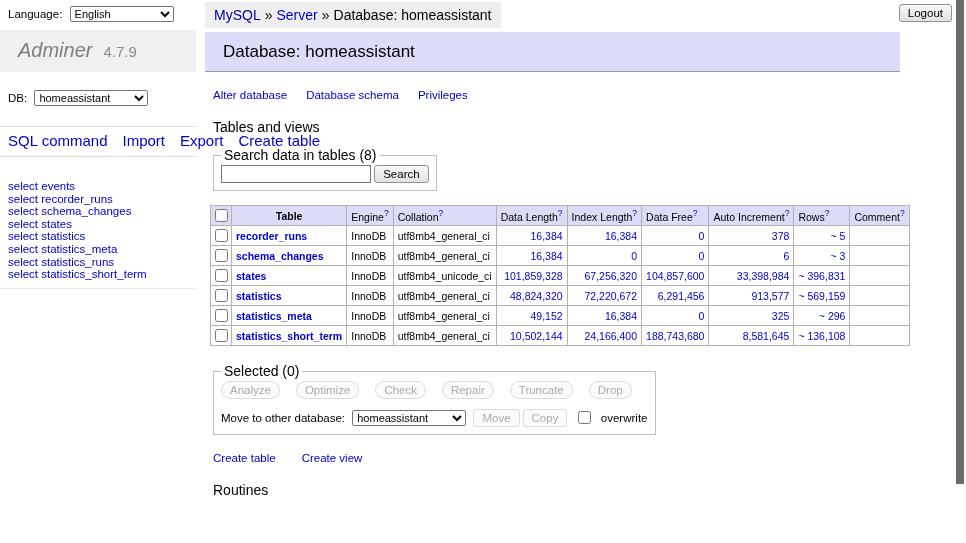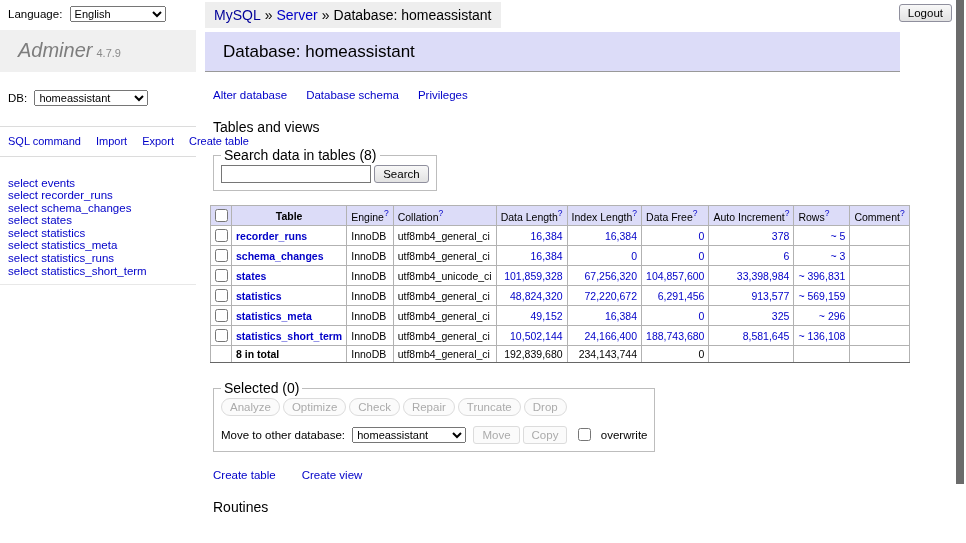--- a/index.html
+++ b/index.html
@@ -6,31 +6,31 @@
   html,body { margin:0; padding:0; }
   body {
     width:966px; height:543px; position:relative; overflow:hidden;
     background:#fff; font-family:"Liberation Sans", sans-serif; font-size:12px; color:#000;
   }
   a { color:#0000c8; text-decoration:none; cursor:pointer; }
 
   
   .sidebar { position:absolute; left:0; top:0; width:196px; }
   .lang-row { padding:6px 0 0 8px; font-size:11.5px; }
-  .lang-row select { width:96px; font-size:11px; margin-left:4px; }
+  .lang-row select { width:104px; font-size:11px; margin-left:4px; }
   .app-title {
     margin:8px 0 0 0; background:#f0f0f0; padding:9px 0 10px 18px;
     font-size:20px; font-style:italic; color:#7d7d7d; font-weight:normal;
   }
-  .app-title .ver { font-size:11px; font-style:normal; color:#8a8a8a; margin-left:4px; }
+  .app-title .ver { font-size:15px; font-style:normal; color:#8a8a8a; margin-left:11px; }
   .db-row { margin:18px 0 20px 8px; font-size:11.5px; }
   .db-row select { width:114px; font-size:11px; margin-left:4px; }
   .sb-actions {
     border-top:1px solid #dcdcdc; border-bottom:1px solid #dcdcdc;
-    padding:7px 8px 8px; line-height:14px; font-size:11px;
+    padding:7px 8px 8px; line-height:14px; font-size:15px;
   }
   .sb-actions a { margin-right:15px; white-space:nowrap; }
   .sb-tables { padding:8px 8px 7px; border-bottom:1px solid #e8e8e8; font-size:11.5px; }
   .sb-tables a { display:block; line-height:12.6px; }
 
   
   .breadcrumb {
     position:absolute; left:205px; top:2px; background:#eee;
     padding:5px 9px 5px 9px; font-size:14px;
   }
@@ -79,21 +79,21 @@
   .db-tables td.num, .db-tables th.num { text-align:right; }
   .db-tables td.chk, .db-tables th.chk { text-align:center; padding:0; }
   .db-tables td .tname { font-weight:bold; }
   .db-tables sup a { font-size:8.5px; }
   .db-tables tr.total-row td { border-top:1px solid #666; border-bottom:1px solid #666; }
   .db-tables tr.total-row .tot-label { font-weight:bold; }
   .c0{width:23px}.c1{width:117px}.c2{width:43px}.c3{width:97px}.c4{width:67px}
   .c5{width:70px}.c6{width:66px}.c7{width:84px}.c8{width:56px}.c9{width:56px}
 
   .selected-fs { margin-top:17px; }
-  .sel-buttons button { margin-right:3px;border-radius:9px; }
+  .sel-buttons button { margin-right:16px;border-radius:9px; }
   .move-row { margin-top:9px; }
   .move-row select { width:114px; font-size:11px; margin:0 4px; }
   .move-row button { margin-right:3px; }
   .move-row label { margin-left:4px; }
   .move-row input[type="checkbox"] { vertical-align:-2px; }
 
   .bottom-links { margin:17px 0 0 8px; font-size:11.5px; }
   .bottom-links a { margin-right:26px; }
 
   
@@ -239,32 +239,20 @@
           <td><a class="tname">statistics_short_term</a></td>
           <td>InnoDB</td>
           <td>utf8mb4_general_ci</td>
           <td class="num"><a>10,502,144</a></td>
           <td class="num"><a>24,166,400</a></td>
           <td class="num"><a>188,743,680</a></td>
           <td class="num"><a>8,581,645</a></td>
           <td class="num"><a>~ 136,108</a></td>
           <td></td>
         </tr>
-        <tr class="total-row">
-          <td class="chk"></td>
-          <td class="tot-label">8 in total</td>
-          <td>InnoDB</td>
-          <td>utf8mb4_general_ci</td>
-          <td class="num">192,839,680</td>
-          <td class="num">234,143,744</td>
-          <td class="num">0</td>
-          <td class="num"></td>
-          <td class=""></td>
-          <td class=""></td>
-        </tr>
       </tbody>
   </table>
 
   <fieldset class="selected-fs">
     <legend>Selected (0)</legend>
     <div class="sel-buttons" id="sel-buttons"><button disabled="">Analyze</button><button disabled="">Optimize</button><button disabled="">Check</button><button disabled="">Repair</button><button disabled="">Truncate</button><button disabled="">Drop</button></div>
     <div class="move-row">
       <span>Move to other database:</span>
       <select id="move-select"><option>homeassistant</option></select>
       <span id="move-buttons"><button disabled="">Move</button><button disabled="">Copy</button></span>

